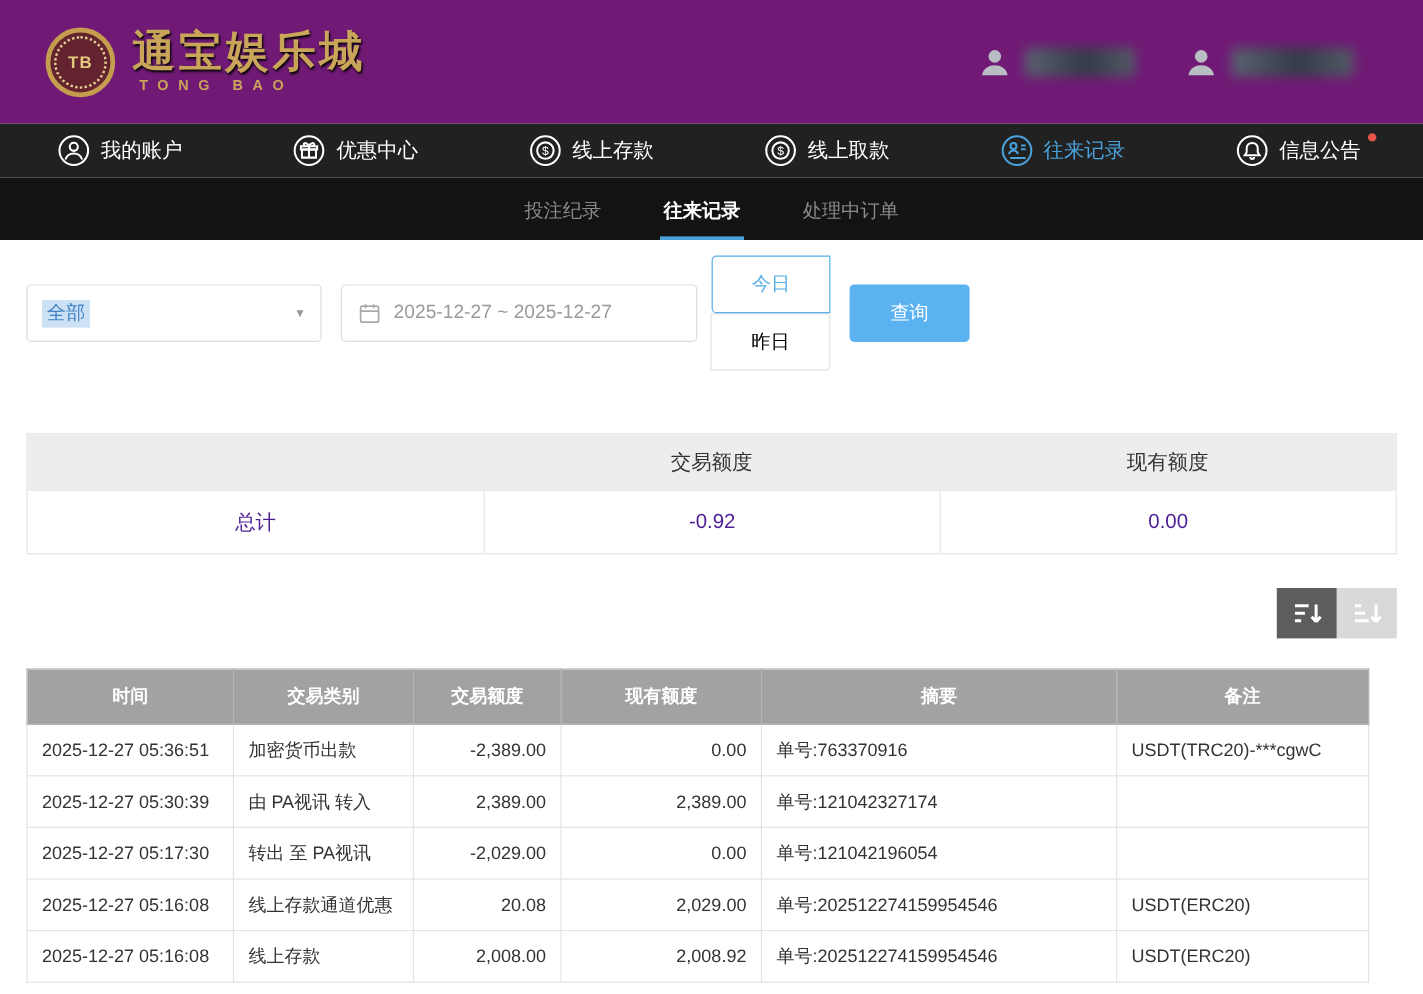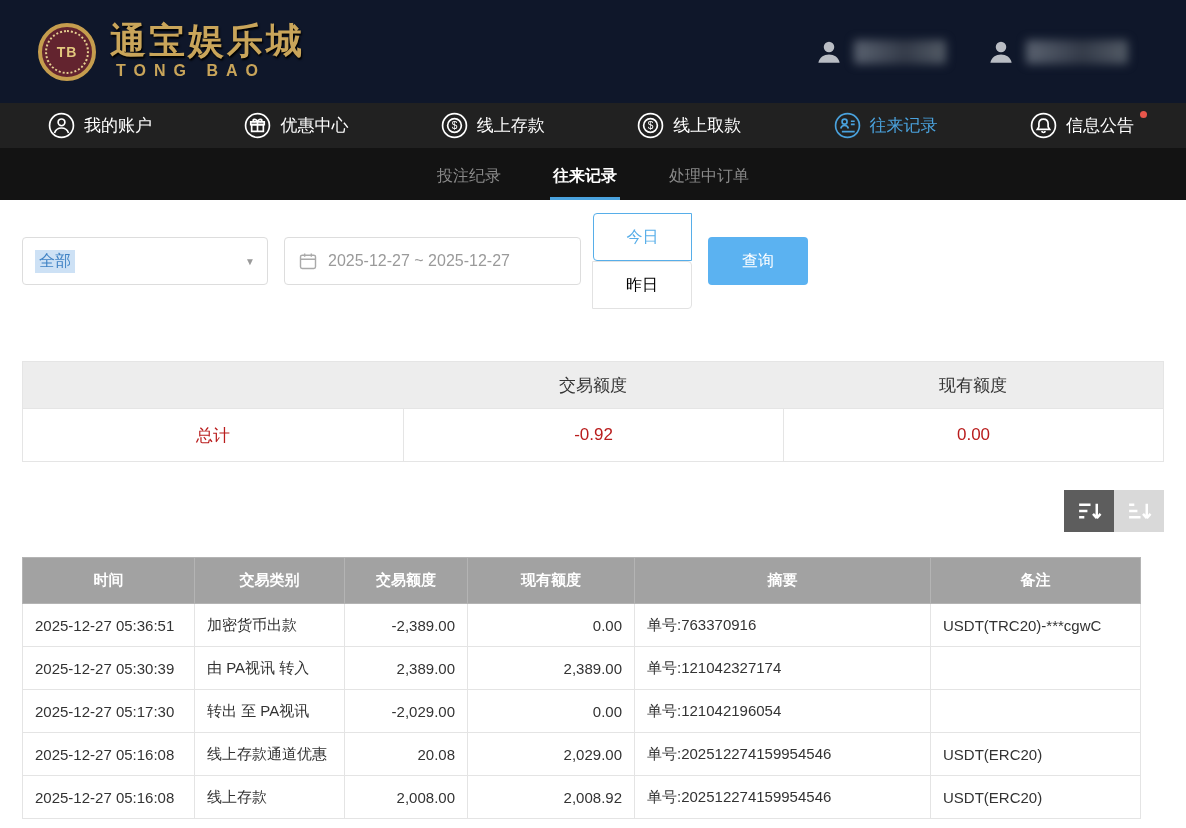--- a/index.html
+++ b/index.html
@@ -1,30 +1,30 @@
 <!DOCTYPE html>
 <html><head>
 <meta charset="utf-8">
 <style>
   * { margin:0; padding:0; box-sizing:border-box; }
   html,body { width:1186px; height:828px; overflow:hidden; background:#fff;
     font-family:"Liberation Sans","DejaVu Sans",sans-serif; }
 
   
-  .topbar { height:103px; background:#0f172a; display:flex; 
+  .topbar { height:103px; background:#701a75; display:flex; 
     justify-content:space-between; padding:0 58px 0 38px; }
   .logo { display:flex; align-items:center; gap:14px; }
   .coin { width:58px; height:58px; border-radius:50%; background:#63242f;
     border:4px solid #c59d4e; position:relative; display:flex; align-items:center; justify-content:center; }
   .coin::before { content:""; position:absolute; inset:3px; border:2px dotted #e6d091; border-radius:50%; }
   .coin-label { color:#e3c87e; font-size:14px; font-weight:bold; letter-spacing:1px; }
   .logo-text { display:flex; flex-direction:column; }
   .logo-title { font-size:36px; font-weight:bold; color:#c9a55a; letter-spacing:3px;
     text-shadow:1px 2px 2px #000; line-height:1; }
-  .logo-sub { font-size:16px; font-weight:bold; color:#c9a55a; letter-spacing:8px; margin-top:3px; padding-left:6px; }
+  .logo-sub { font-size:12px; font-weight:bold; color:#c9a55a; letter-spacing:8px; margin-top:3px; padding-left:6px; }
   .user-area { display:flex; align-items:center; gap:40px; }
   .user-chip { display:flex; align-items:center; gap:10px; }
   .avatar { width:30px; height:30px; }
   .blur-bar { height:24px; border-radius:3px; background:linear-gradient(90deg,#5a6270,#343b49 55%,#535b66);
     filter:blur(5px); }
   .blur-a { width:92px; } .blur-b { width:102px; }
 
   
   .mainnav { height:45px; background:#212121; display:flex; align-items:center;
     justify-content:space-between; padding:0 52px 0 48px; }
@@ -58,21 +58,21 @@
   .quick-btn:last-child { border-radius:0 4px 4px 0; }
   .quick-btn.active { border-color:#57aee9; color:#57aee9; z-index:2; }
   .search-btn { width:100px; height:48px; background:#5bb2f1; color:#fff; font-size:16px;
     border:none; border-radius:4px; margin-left:0; cursor:pointer; }
 
   
   .summary { margin:52px 22px 0; border:1px solid #e5e5e5; }
   .summary-row { display:grid; grid-template-columns:1fr 1fr 1fr; }
   .summary-head { background:#ededed; }
   .summary-head .s-cell { height:46px; font-size:17px; color:#333; }
-  .summary-body .s-cell { height:53px; font-size:17px; color:#b91c1c; border-top:1px solid #e5e5e5; }
+  .summary-body .s-cell { height:53px; font-size:17px; color:#4c1d95; border-top:1px solid #e5e5e5; }
   .s-cell { display:flex; align-items:center; justify-content:center; }
   .summary-body .s-cell + .s-cell { border-left:1px solid #e5e5e5; }
   .total-label { font-size:18px; }
 
   
   .sort-bar { display:flex; justify-content:flex-end; margin:28px 22px 0; }
   .sort-btn { width:50px; height:42px; display:flex; align-items:center; justify-content:center;
     cursor:pointer; border:none; }
   .sort-desc { background:#5d5d5d; }
   .sort-asc  { background:#d9d9d9; }

